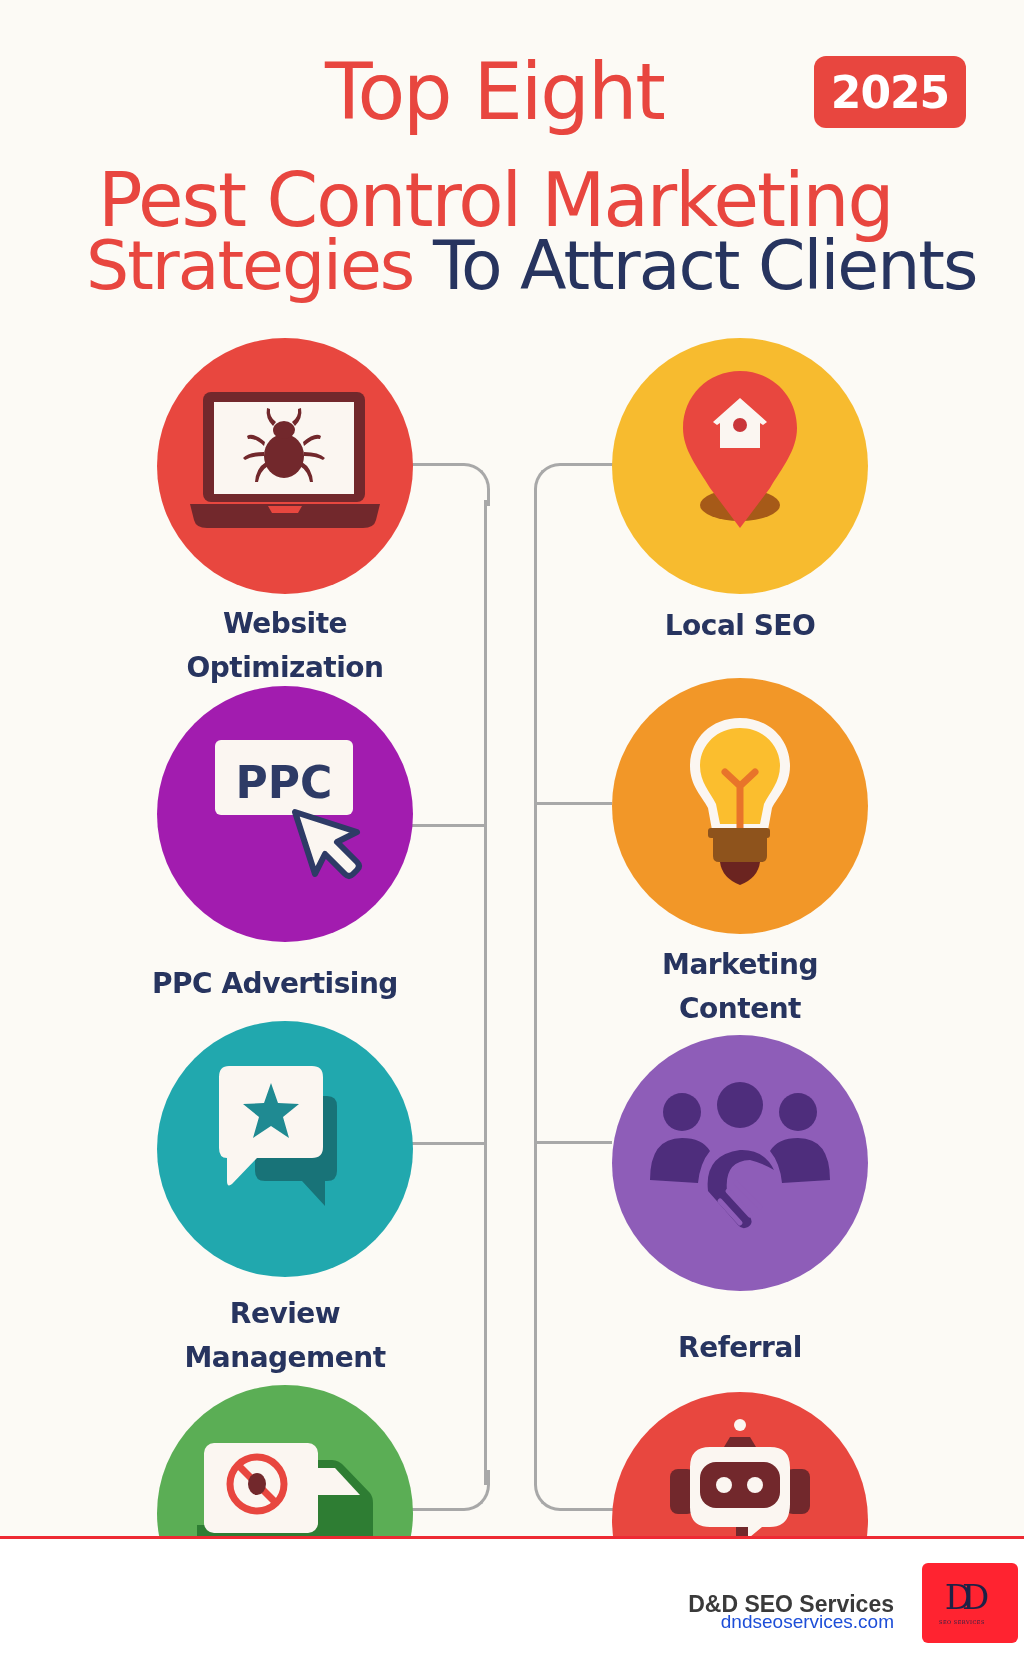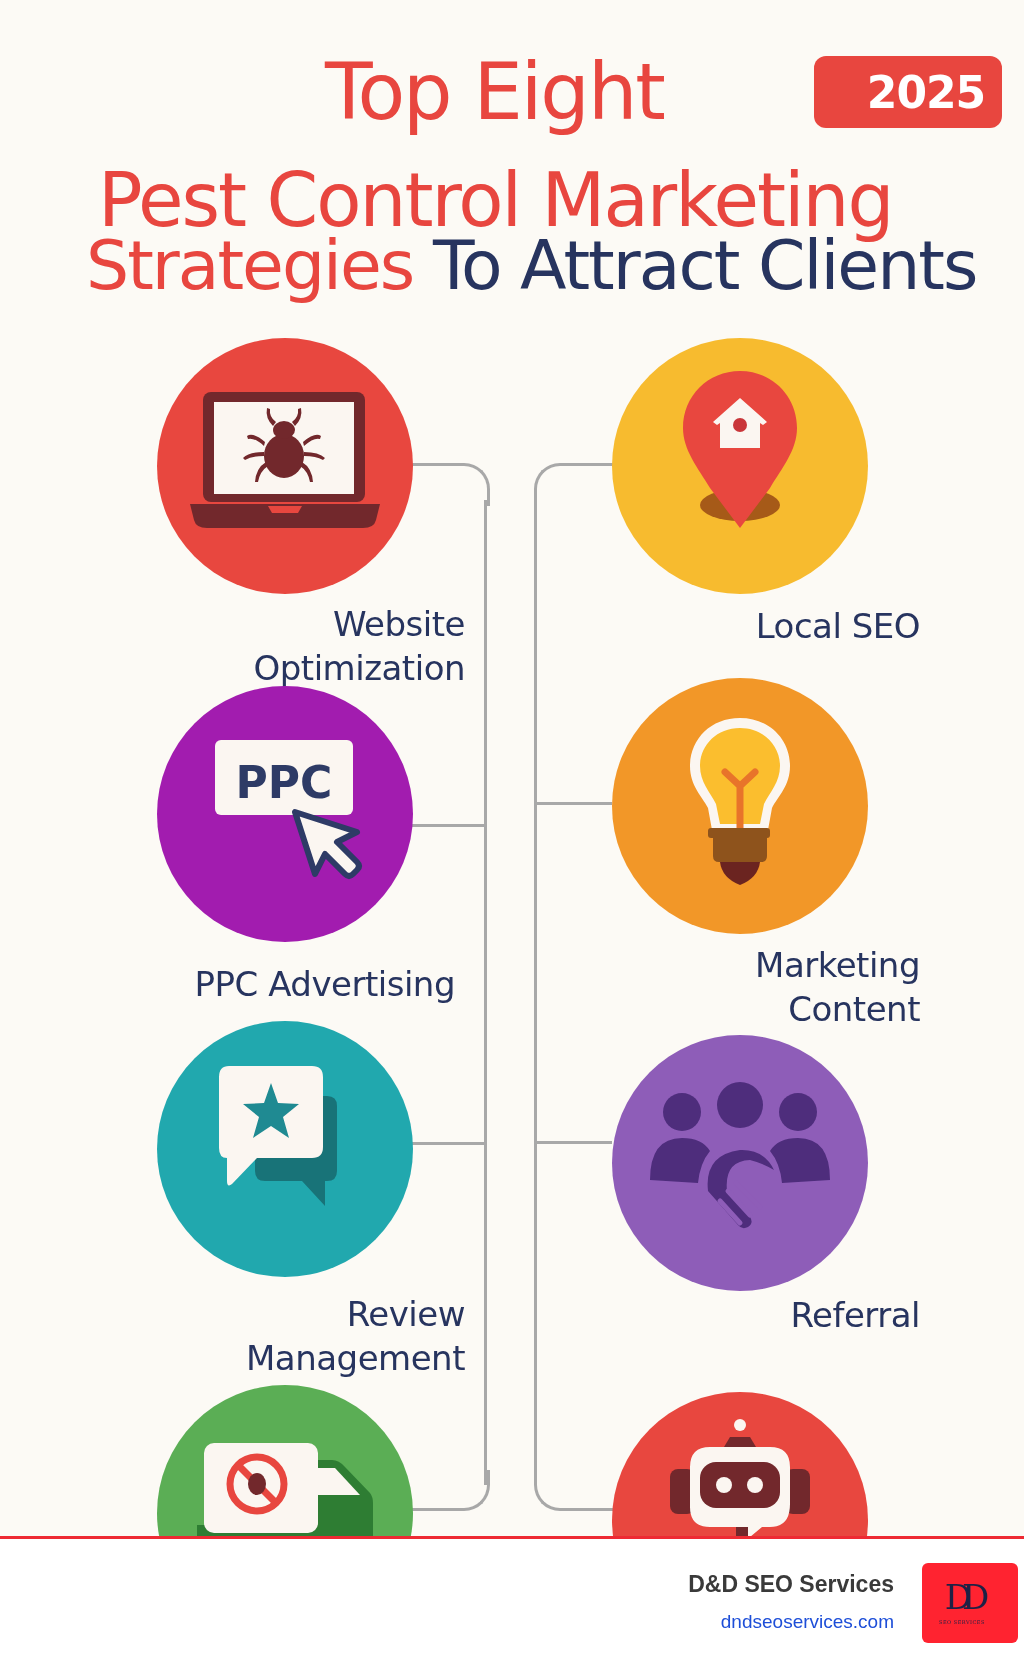--- a/index.html
+++ b/index.html
@@ -3,27 +3,27 @@
 <meta charset="utf-8">
 <style>
   html, body { margin: 0; padding: 0; }
   body { width: 1024px; height: 1666px; background: #FCFAF5; font-family: "DejaVu Sans", sans-serif; position: relative; overflow: hidden; }
   .title-line { position: absolute; left: 0; width: 1024px; font-weight: normal; white-space: nowrap; letter-spacing: -2px; }
   .red { color: #E8463F; }
   .navy { color: #27345F; }
   #t1 { top: 50px; left: 325px; width: auto; font-size: 78px; line-height: 84px; }
   #t2 { top: 160px; left: 98px; width: auto; font-size: 74px; line-height: 80px; }
   #t3 { top: 228px; left: 86px; width: auto; font-size: 68px; line-height: 76px; }
-  .badge { position: absolute; left: 814px; top: 56px; width: 152px; height: 72px; background: #E8463F; border-radius: 12px; color: #fff; font-weight: bold; font-size: 44px; display: flex; align-items: center; justify-content: center; letter-spacing: -1px; padding-left: 36px; }
+  .badge { position: absolute; left: 814px; top: 56px; width: 152px; height: 72px; background: #E8463F; border-radius: 12px; color: #fff; font-weight: bold; font-size: 44px; display: flex; align-items: center; justify-content: center; letter-spacing: -1px; }
   .circle { position: absolute; width: 256px; height: 256px; border-radius: 50%; overflow: hidden; }
   .circle svg { position: absolute; left: 0; top: 0; }
-  .label { position: absolute; width: 360px; text-align: right; color: #27345F; font-weight: normal; font-size: 34px; line-height: 44px; letter-spacing: -0.5px; }
+  .label { position: absolute; width: 360px; text-align: center; color: #27345F; font-weight: bold; font-size: 28px; line-height: 44px; letter-spacing: -0.5px; }
   .connector { position: absolute; border-color: #A8A8A8; border-style: solid; border-width: 0; }
   .footer { position: absolute; left: 0; top: 1536px; width: 1024px; height: 130px; background: #FFFFFF; border-top: 3px solid #EE2A33; }
-  .brand-name { position: absolute; right: 130px; top: 32px; font-family: "Liberation Sans", sans-serif; font-weight: bold; font-size: 23px; color: #3A3A3A; }
+  .brand-name { position: absolute; right: 130px; top: 52px; font-family: "Liberation Sans", sans-serif; font-weight: bold; font-size: 23px; color: #3A3A3A; }
   .brand-url { position: absolute; right: 130px; top: 72px; font-family: "Liberation Sans", sans-serif; font-size: 19px; color: #1d4ed8; }
   .logo { position: absolute; left: 922px; top: 24px; width: 96px; height: 80px; background: #FF2330; border-radius: 6px; }
   .logo-mark { position: absolute; left: 0; width: 80px; top: 14px; text-align: center; font-family: "DejaVu Serif", serif; font-size: 34px; color: #1E2145; letter-spacing: -10px; }
   .logo-sub { position: absolute; left: 0; width: 80px; top: 56px; text-align: center; font-family: "DejaVu Serif", serif; font-size: 5px; color: #1E2145; letter-spacing: 0.5px; }
 </style>
 </head>
 <body>
 
 <div id="t1" class="title-line red">Top Eight</div>
 <div class="badge">2025</div>
@@ -144,21 +144,21 @@
       <path d="M218 145 Q218 103 186 103 Q166 103 158 116 Q168 128 170 148 Z"></path>
       <path d="M96 156 Q92 120 128 115 Q152 114 162 135 Q150 128 138 125 Q112 126 115 156 L138 182 Q142 188 136 192 Q130 195 126 190 Z"></path>
     </g>
     <g stroke="#8E5DB8" stroke-width="5" stroke-linecap="round">
       <path d="M108 166 L128 188"></path>
       <path d="M116 156 L138 180"></path>
       <path d="M124 148 L148 172"></path>
     </g>
   </svg>
 </div>
-<div class="label" style="left:560px; top:1293px;">
+<div class="label" style="left:560px; top:1326px;">
   <div>Referral</div>
 </div>
 
 <div class="circle" style="left:612px; top:1392px; background:#E8473F;">
   <svg width="256" height="256" viewBox="0 0 256 256">
     <circle cx="128" cy="33" r="6" fill="#FBF6F1"></circle>
     <path d="M112 55 L118 45 H138 L144 55 Z" fill="#72282C"></path>
     <rect x="58" y="77" width="25" height="45" rx="8" fill="#72282C"></rect>
     <rect x="173" y="77" width="25" height="45" rx="8" fill="#72282C"></rect>
     <path d="M98 55 H158 Q178 55 178 75 V112 Q178 135 158 135 H150 L132 150 V135 H98 Q78 135 78 115 V75 Q78 55 98 55 Z" fill="#FBF6F1"></path>

